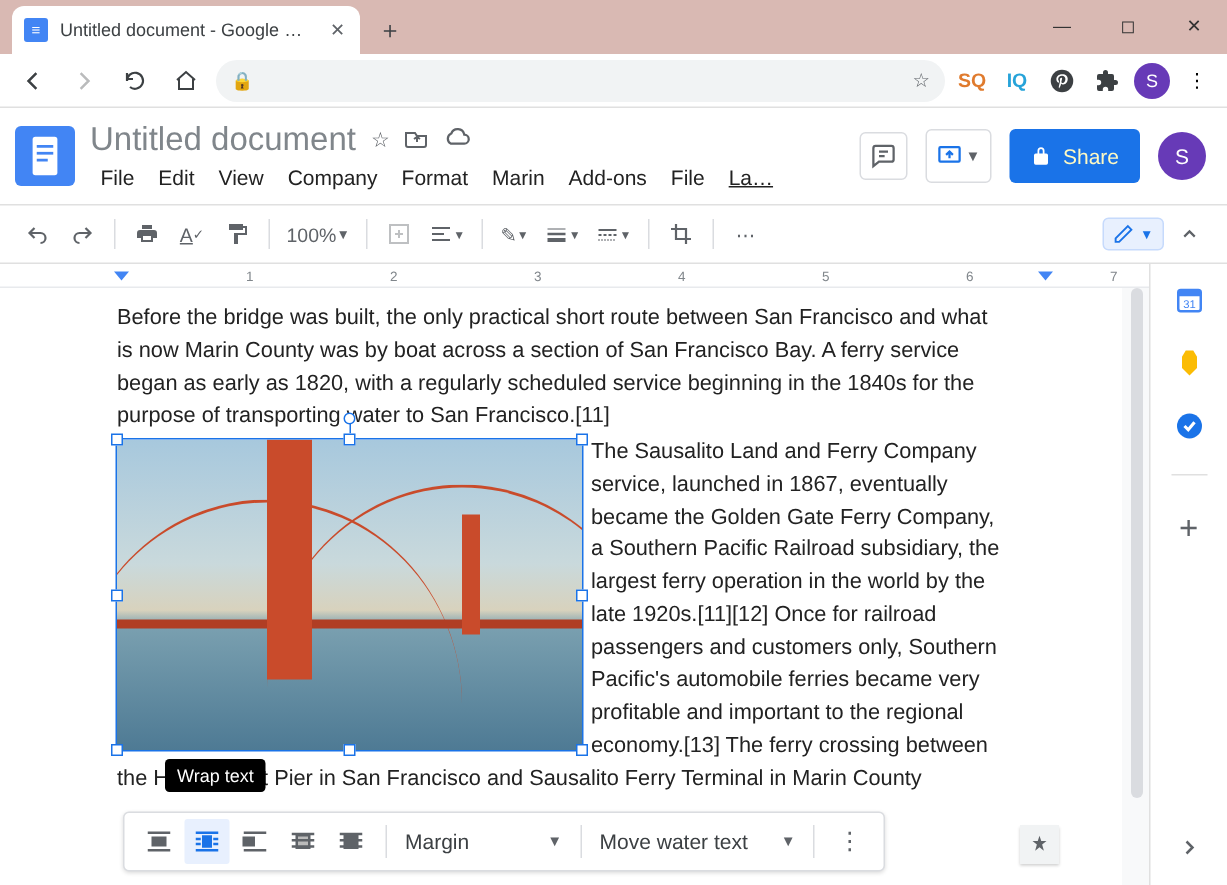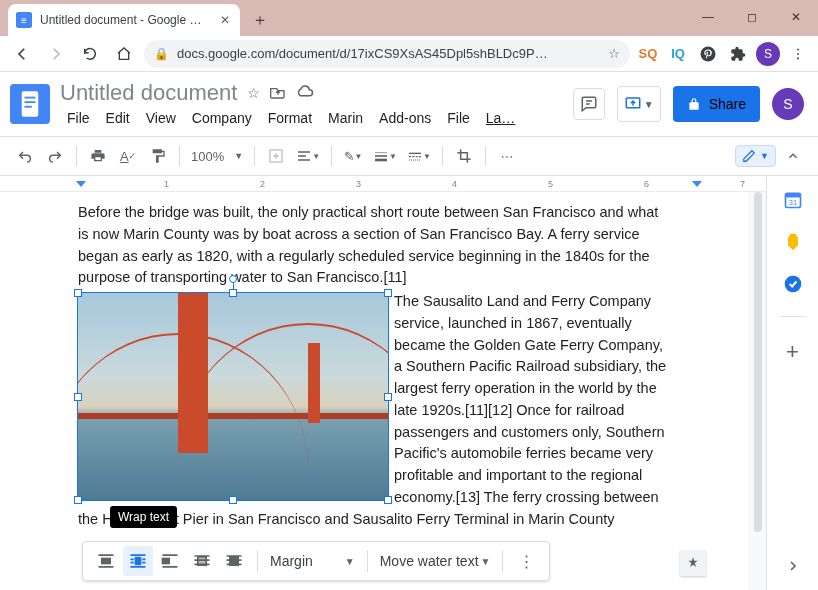--- a/index.html
+++ b/index.html
@@ -29,21 +29,21 @@
 .docs-title-area { flex:1; }
 .title-row { display:flex; align-items:center; gap:10px; }
 .doc-title { font-size:22px; color:#80868b; }
 .title-icon { color:#5f6368; font-size:14px; }
 .menu-row { display:flex; gap:2px; font-size:14px; color:#222; margin-top:2px; }
 .menu-item { padding:2px 7px; cursor:pointer; }
 .menu-item.underline { text-decoration: underline; }
 .docs-right { display:flex; align-items:center; gap:12px; }
 .comment-btn { width:32px; height:32px; border:1px solid #dadce0; border-radius:4px; display:flex; align-items:center; justify-content:center; color:#5f6368; }
 .present-btn { height:36px; border:1px solid #dadce0; border-radius:4px; display:flex; align-items:center; padding:0 6px; color:#5f6368; gap:2px;}
-.share-btn { height:36px; background:#1a73e8; border-radius:4px; color:#000000; display:flex; align-items:center; padding:0 14px; gap:8px; font-size:14px; font-weight:500; }
+.share-btn { height:36px; background:#1a73e8; border-radius:4px; color:#fef9c3; display:flex; align-items:center; padding:0 14px; gap:8px; font-size:14px; font-weight:500; }
 .avatar { width:32px; height:32px; background:#673ab7; border-radius:50%; color:#fff; display:flex; align-items:center; justify-content:center; font-size:14px; }
 
 
 .toolbar { height:40px; border-top:1px solid #e0e0e0; border-bottom:1px solid #e0e0e0; display:flex; align-items:center; padding:0 12px; gap:4px; }
 .tool-btn { min-width:26px; height:26px; display:flex; align-items:center; justify-content:center; color:#5f6368; border-radius:2px; padding:0 3px; font-size:13px;}
 .tool-sep { width:1px; height:20px; background:#dadce0; margin:0 4px; }
 .toolbar-right { margin-left:auto; display:flex; gap:4px; align-items:center; }
 .edit-mode-btn { border:1px solid #c6dafc; background:#e8f0fe; border-radius:4px; padding:3px 6px; display:flex; align-items:center; gap:4px; color:#1a73e8; }
 
 
@@ -75,21 +75,21 @@
 .rot-line{position:absolute; top:-14px; left:50%; width:1px; height:10px; background:#1a73e8;}
 
 
 .tooltip { position:absolute; background:#000; color:#fff; font-size:12px; padding:4px 8px; border-radius:3px; left:110px; top:506px; z-index:20;}
 
 
 .img-bar { position:absolute; left:82px; bottom:9px; height:40px; background:#fff; border:1px solid #dadce0; border-radius:4px; box-shadow:0 1px 3px rgba(0,0,0,0.15); display:flex; align-items:center; padding:0 8px; gap:2px; z-index:10; }
 .wrap-btn { width:30px; height:30px; display:flex; align-items:center; justify-content:center; border-radius:2px; color:#5f6368; }
 .wrap-btn.active { background:#e8f0fe; color:#1a73e8; }
 .bar-sep { width:1px; height:22px; background:#dadce0; margin:0 6px; }
-.bar-drop { display:flex; align-items:center; gap:2px; font-size:14px; color:#3c4043; padding:0 4px; }
+.bar-drop { display:flex; align-items:center; gap:22px; font-size:14px; color:#3c4043; padding:0 4px; }
 
 
 .sidepanel { width:52px; background:#fff; border-left:1px solid #e0e0e0; display:flex; flex-direction:column; align-items:center; padding-top:14px; gap:22px; }
 .sp-icon { width:20px; height:20px; }
 .sp-plus { color:#5f6368; font-size:22px; }
 .sp-expand { margin-top:auto; margin-bottom:12px; color:#5f6368; }
 
 .expl-btn{ position:absolute; bottom:14px; right:60px; width:26px; height:26px; background:#f1f3f4; box-shadow:0 1px 2px rgba(0,0,0,.2); display:flex;align-items:center;justify-content:center;color:#5f6368;}
 </style>
 </head>
@@ -125,21 +125,20 @@
         <path d="M4 12a8 8 0 1 1 3 6M4 4v6h6"></path>
       </svg>
     </div>
   <div class="nav-btn">
       <svg width="16" height="16" viewBox="0 0 24 24" fill="none" stroke="#3c4043" stroke-width="2">
         <path d="M3 11l9-8 9 8M5 10v10h14V10"></path>
       </svg>
     </div>
   <div class="urlbox">
     <span class="lock">🔒</span>
-    <span>docs.google.com/document/d/17ixCS9XsAS45Dpl5shBLDc9P…</span>
     <span style="margin-left:auto;color:#5f6368">☆</span>
   </div>
   <div class="ext-icon" style="color:#e07b2e;font-weight:bold">SQ</div>
   <div class="ext-icon" style="color:#26a3d9;font-weight:bold">IQ</div>
   <div class="ext-icon">
       <svg width="18" height="18" viewBox="0 0 24 24">
         <circle cx="12" cy="12" r="10" fill="#3c4043"></circle>
         <path d="M12 6c-3 0-5 2-5 4.5 0 1.5.8 2.8 2 3.2l.4-1.6c-.5-.3-.8-1-.8-1.7 0-1.6 1.4-3 3.4-3 1.9 0 3 1.2 3 2.8 0 2-1 3.6-2.4 3.6-.8 0-1.3-.6-1.1-1.4l.6-2.4c.1-.5-.1-1-.7-1-.7 0-1.3.8-1.3 1.8l.2 1.2-1 4.2c-.2.8-.1 1.8 0 2.2h.2c.3-.4 1-1.4 1.3-2.3l.5-1.9c.3.5 1 .9 1.8.9 2.4 0 4-2.2 4-5 0-2.3-1.9-4.1-4.6-4.1z" fill="#fff"></path>
       </svg>
     </div>
@@ -229,21 +228,21 @@
   <div class="tool-btn">
       <span style="text-decoration: underline">A</span>
       <span style="font-size:9px">✓</span>
     </div>
   <div class="tool-btn">
       <svg width="16" height="16" viewBox="0 0 24 24" fill="#5f6368">
         <path d="M18 4V2H4v6h14V6h2v5H9v11h4V13h9V4z"></path>
       </svg>
     </div>
   <div class="tool-sep"></div>
-  <div class="tool-btn" style="gap:10px">
+  <div class="tool-btn" style="gap:0">
       <span>100%</span>
       <span style="font-size:9px">▼</span>
     </div>
   <div class="tool-sep"></div>
   <div class="tool-btn" style="opacity:0.4">
       <svg width="16" height="16" viewBox="0 0 24 24" fill="none" stroke="#5f6368" stroke-width="2">
         <rect x="3" y="3" width="18" height="18"></rect>
         <path d="M12 8v8M8 12h8"></path>
       </svg>
     </div>

